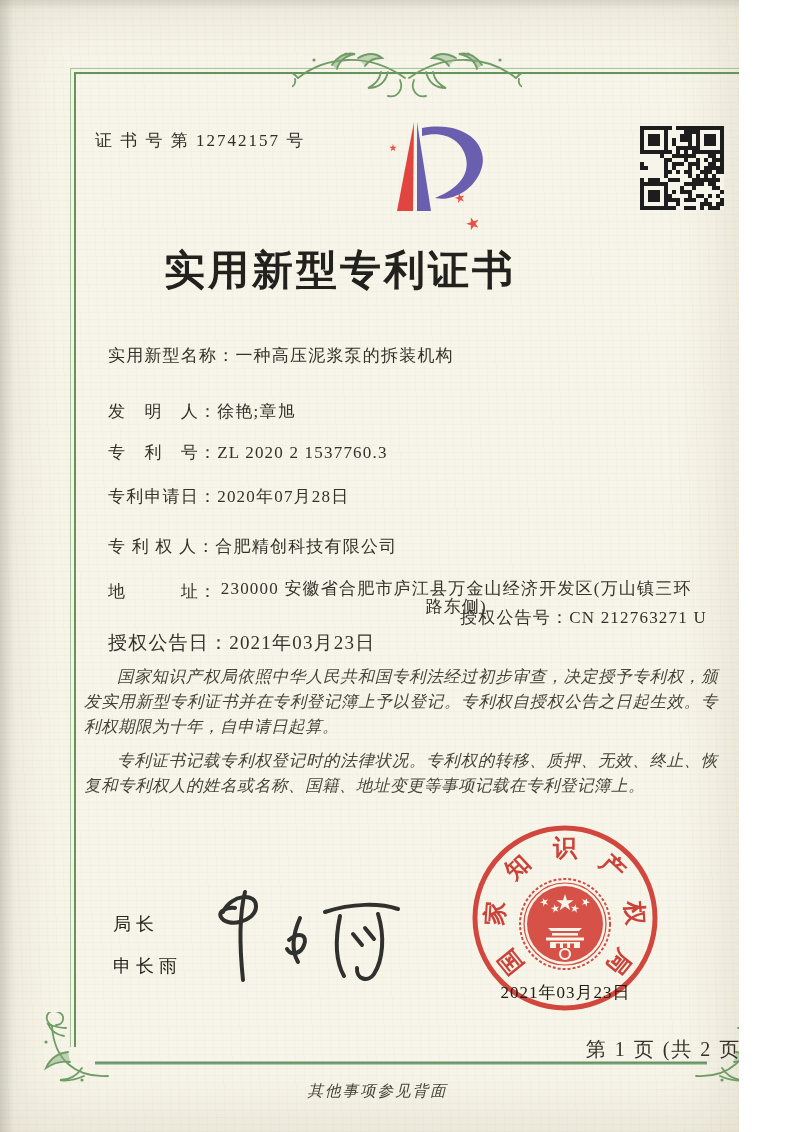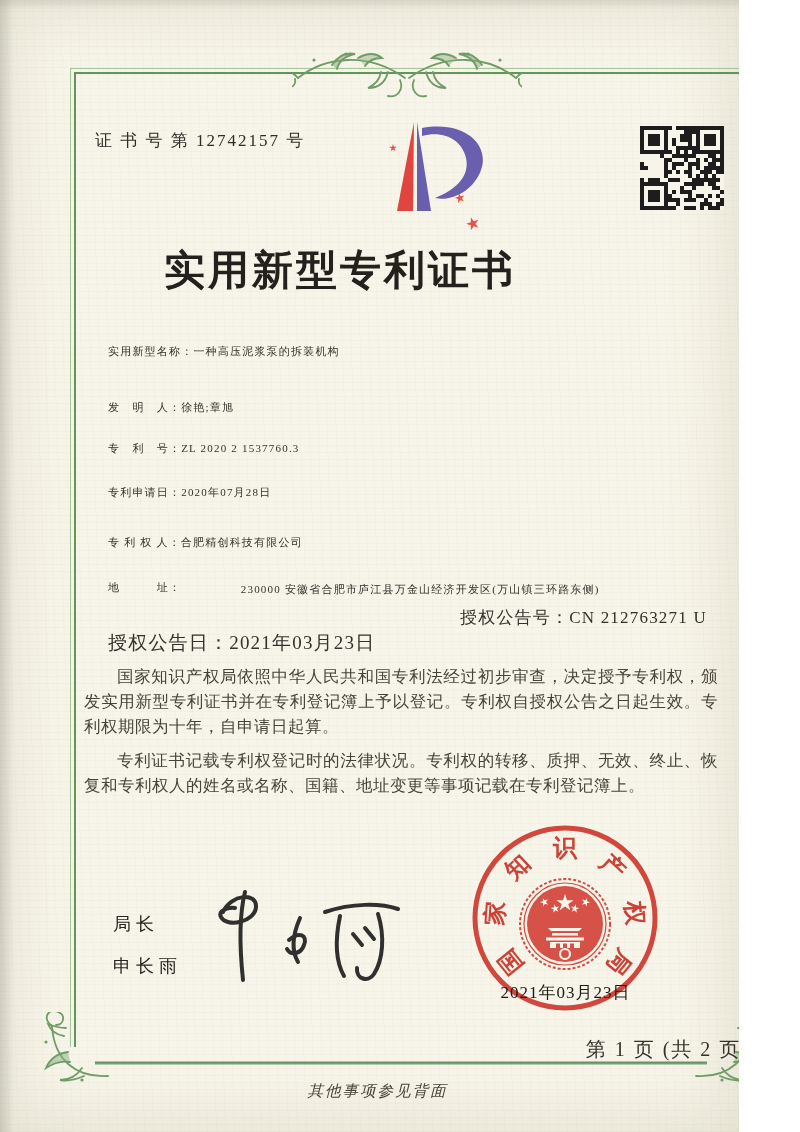--- a/index.html
+++ b/index.html
@@ -28,31 +28,31 @@
   .orn svg{display:block;}
 
   .cert-no{position:absolute;left:95px;top:129px;font-size:17px;letter-spacing:2px;color:#2f2d28;}
 
   .logo{position:absolute;left:338px;top:108px;}
   .qr{position:absolute;left:640px;top:126px;width:84px;height:84px;}
 
   .title{position:absolute;left:0;right:59px;top:243px;text-align:center;
     font-size:41px;font-weight:600;letter-spacing:3px;color:#23211d;margin:0;}
 
-  .field-row{position:absolute;left:108px;font-size:11px;color:#33312b;letter-spacing:1.2px;white-space:nowrap;}
+  .field-row{position:absolute;left:108px;font-size:17px;color:#33312b;letter-spacing:1.2px;white-space:nowrap;}
   .field-row .lbl{color:#33312b;}
   .row-address{display:flex;white-space:normal;}
   .row-address .lbl{flex:0 0 auto;}
   .row-address .val{width:478px;line-height:18px;text-align:center;}
   .grant-left{position:absolute;left:108px;top:630px;font-size:19px;letter-spacing:1.2px;color:#33312b;white-space:nowrap;}
   .grant-right{position:absolute;left:420px;top:606px;font-size:17px;letter-spacing:1.2px;color:#33312b;white-space:nowrap;margin-left:40px;}
 
   .body-text{position:absolute;left:84px;top:664px;width:634px;color:#46443a;}
   .body-text p{margin:0 0 9px 0;font-size:16.5px;line-height:25px;text-indent:2em;
-    text-align:justify;letter-spacing:0.5px;}
+    text-align:justify;font-style:italic;letter-spacing:0.5px;}
 
   .signer{position:absolute;left:113px;top:903px;font-family:"Liberation Sans","DejaVu Sans",sans-serif;
     color:#26241f;font-size:18px;letter-spacing:5px;line-height:42px;}
   .signature{position:absolute;left:205px;top:876px;}
 
   .seal{position:absolute;left:470px;top:820px;width:190px;height:196px;opacity:0.93;}
   .seal-date{position:absolute;left:478px;top:981px;width:175px;text-align:center;
     font-size:17px;letter-spacing:1px;color:#1d1b17;}
 
   .page-num{position:absolute;left:0;top:1036px;width:750px;text-align:right;

